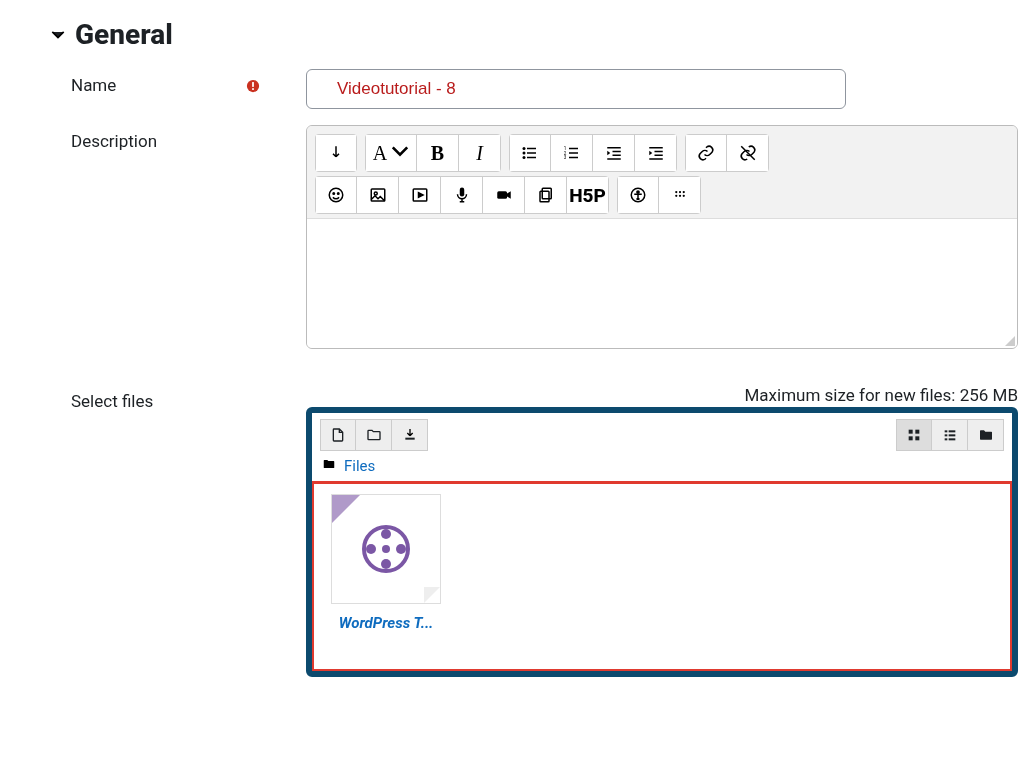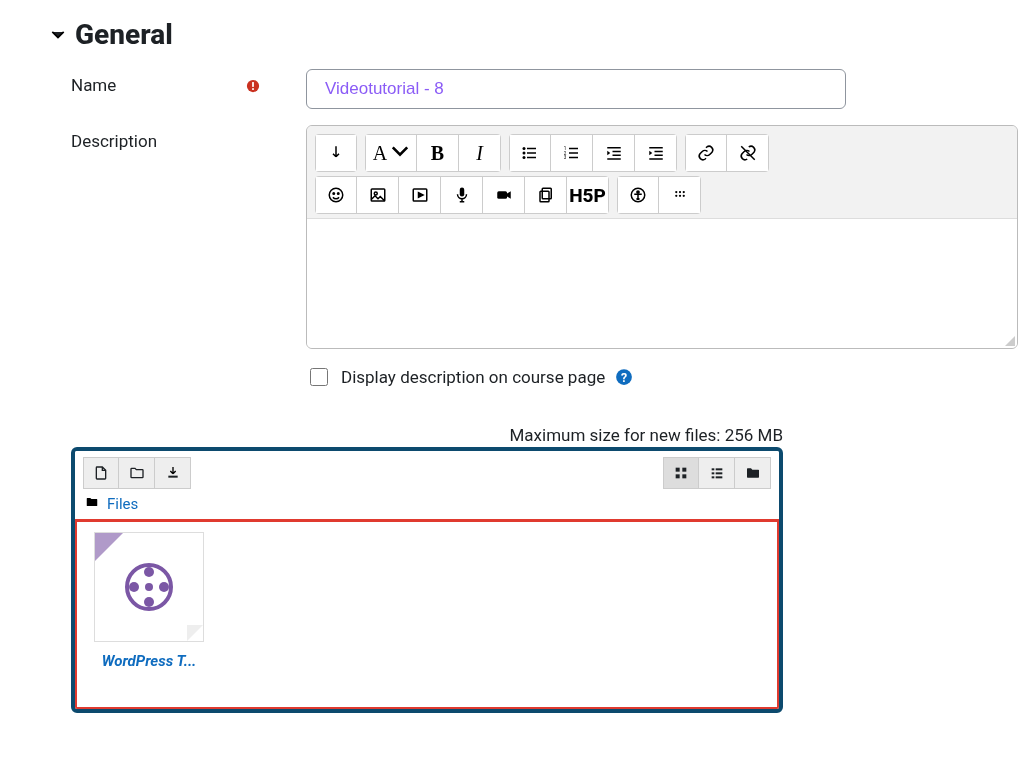--- a/index.html
+++ b/index.html
@@ -61,23 +61,23 @@
     flex: 1;
     padding-left: 30px;
   }
 
   
   .text-input {
     width: 540px;
     height: 40px;
     border: 1px solid #8f959e;
     border-radius: 6px;
-    padding: 0 18px;
+    padding: 0 30px;
     font-size: 17px;
-    color: #8b5cf6;
+    color: #b91c1c;
     outline: none;
   }
 
   
   .editor {
     width: 712px;
     border: 1px solid #bbb;
     border-radius: 6px;
     background: #f2f2f2;
     overflow: hidden;
@@ -143,21 +143,21 @@
   
   .files-header {
     display: flex;
     justify-content: flex-end;
     width: 712px;
     font-size: 17px;
     padding-bottom: 2px;
   }
   .filemanager {
     width: 712px;
-    border: 4px solid #0c4a6e;
+    border: 6px solid #0c4a6e;
     border-radius: 6px;
     overflow: hidden;
   }
   .fm-toolbar {
     display: flex;
     justify-content: space-between;
     align-items: center;
     padding: 6px 8px 4px 8px;
     background: #fff;
   }
@@ -401,34 +401,27 @@
                   <circle cx="7" cy="13" r="1.5"></circle>
                   <circle cx="12" cy="13" r="1.5"></circle>
                   <circle cx="17" cy="13" r="1.5"></circle>
                 </svg>
             </div>
           </div>
         </div>
         <div class="editor-area" contenteditable="true" style=""></div>
       </div>
 
-      <div class="check-row">
-        <input type="checkbox" style="">
-        <span>Display description on course page</span>
-        <span class="help-icon">
-          <svg viewBox="0 0 16 16" fill="currentColor">
-              <circle cx="8" cy="8" r="7"></circle>
-              <text x="8" y="12" text-anchor="middle" font-size="11" fill="#fff" font-weight="700">?</text>
-            </svg>
-        </span>
-      </div>
     </div>
   </div>
 
   <div class="frow" style="padding-top:28px">
+    <div class="flabel">
+      <span>Select files</span>
+    </div>
     <div class="fcontent">
       <div class="files-header">Maximum size for new files: 256 MB</div>
       <div class="filemanager">
         <div class="fm-toolbar">
           <div class="fm-left">
             <div class="fm-btn">
               <svg viewBox="0 0 24 24" fill="none" stroke="currentColor" stroke-width="2">
                   <path d="M14 3H6a1 1 0 00-1 1v16a1 1 0 001 1h12a1 1 0 001-1V8z"></path>
                   <path d="M14 3v5h5"></path>
                 </svg>

